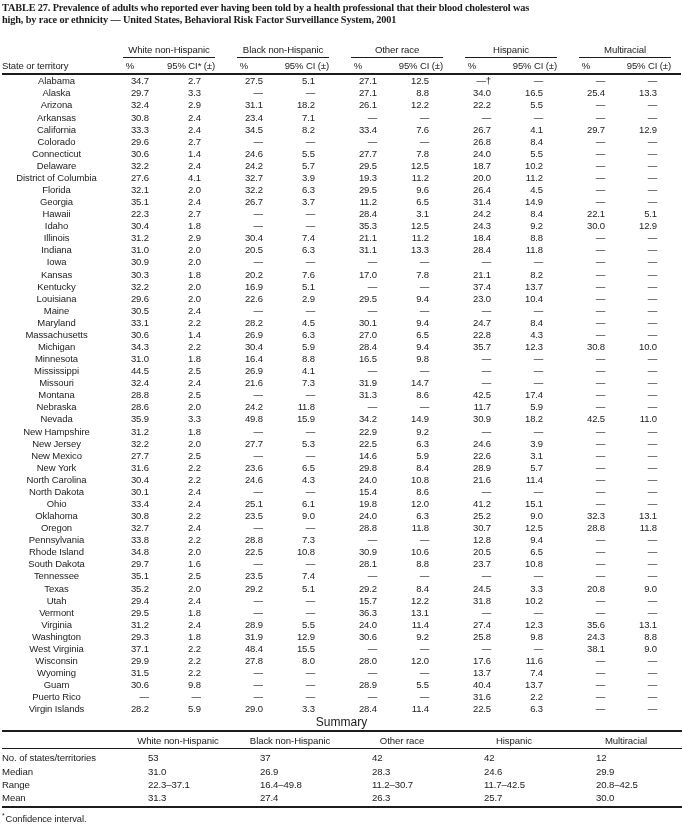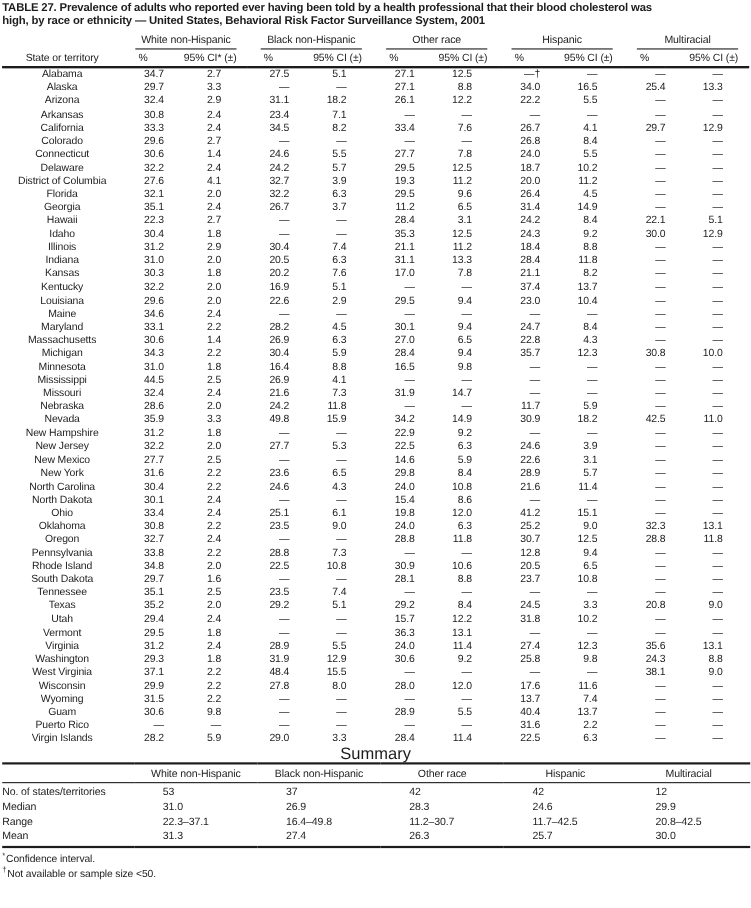--- a/index.html
+++ b/index.html
@@ -1,34 +1,34 @@
 <!DOCTYPE html>
 <html><head>
 <meta charset="utf-8">
 <style>
   html,body{margin:0;padding:0;background:#fff;}
   body{width:683px;height:825px;font-family:"Liberation Sans",sans-serif;color:#1c1c1c;-webkit-font-smoothing:antialiased;}
   .page{padding:2px 2px 0 2px;}
-  .title{font-weight:bold;font-size:10.3px;line-height:11.6px;letter-spacing:-0.15px;margin-bottom:6px;}
+  .title{font-weight:bold;font-size:10.3px;line-height:11.6px;letter-spacing:-0.15px;margin-bottom:19px;font-family:Liberation Serif, serif;}
   table{border-collapse:collapse;table-layout:fixed;}
   table.main{width:679px;}
   .main th,.main td{padding:0;margin:0;font-weight:normal;font-size:9.5px;line-height:12.08px;white-space:nowrap;letter-spacing:-0.1px;}
   .main col.c-state{width:109px;}
   .main col.c-pct{width:38px;}
   .main col.c-ci{width:76px;}
   .group-row th{height:13px;vertical-align:bottom;}
   .group-row .g{border-bottom:1px solid #1c1c1c;text-align:center;margin:0 10px 0 12px;padding-bottom:1px;font-size:9.6px;}
   .sub-row th{border-bottom:2.6px solid #1c1c1c;height:14px;vertical-align:bottom;padding-bottom:1px;}
-  .sub-row th.state{text-align:center;}
+  .sub-row th.state{text-align:left;}
   .sub-row th.pct{text-align:center;}
   .sub-row th.ci{text-align:right;padding-right:10px;}
   .main td.state{text-align:center;overflow:hidden;}
   .main td.pct{text-align:right;}
   .main td.ci{text-align:right;padding-right:24px;}
-  .summary-title{text-align:center;font-size:15px;line-height:13px;margin-top:1px;}
+  .summary-title{text-align:center;font-size:12px;line-height:13px;margin-top:1px;}
   table.summary{width:680px;margin-top:1px;border-top:2.6px solid #1c1c1c;border-bottom:2.6px solid #1c1c1c;}
   .summary col.s-label{width:120px;}
   .summary col.s-val{width:112px;}
   .summary th,.summary td{padding:0;font-weight:normal;font-size:9.6px;white-space:nowrap;letter-spacing:-0.1px;}
   .summary thead th{height:16px;vertical-align:middle;text-align:center;border-bottom:1.6px solid #1c1c1c;}
   .summary thead th.s-label{text-align:left;}
   .summary tbody td{line-height:13.2px;}
   .summary tbody td.label{text-align:left;margin-left:29px;}
   .summary tbody td.val{text-align:left;padding-left:26px;}
   .summary tbody tr:first-child td{padding-top:2px;}
@@ -283,20 +283,33 @@
     <td class="pct">20.5</td>
     <td class="ci">6.3</td>
     <td class="pct">31.1</td>
     <td class="ci">13.3</td>
     <td class="pct">28.4</td>
     <td class="ci">11.8</td>
     <td class="pct">—</td>
     <td class="ci">—</td>
   </tr>
         <tr>
+    <td class="state">Iowa</td>
+    <td class="pct">30.9</td>
+    <td class="ci">2.0</td>
+    <td class="pct">—</td>
+    <td class="ci">—</td>
+    <td class="pct">—</td>
+    <td class="ci">—</td>
+    <td class="pct">—</td>
+    <td class="ci">—</td>
+    <td class="pct">—</td>
+    <td class="ci">—</td>
+  </tr>
+        <tr>
     <td class="state">Kansas</td>
     <td class="pct">30.3</td>
     <td class="ci">1.8</td>
     <td class="pct">20.2</td>
     <td class="ci">7.6</td>
     <td class="pct">17.0</td>
     <td class="ci">7.8</td>
     <td class="pct">21.1</td>
     <td class="ci">8.2</td>
     <td class="pct">—</td>
@@ -323,21 +336,21 @@
     <td class="ci">2.9</td>
     <td class="pct">29.5</td>
     <td class="ci">9.4</td>
     <td class="pct">23.0</td>
     <td class="ci">10.4</td>
     <td class="pct">—</td>
     <td class="ci">—</td>
   </tr>
         <tr>
     <td class="state">Maine</td>
-    <td class="pct">34.6</td>
+    <td class="pct">30.5</td>
     <td class="ci">2.4</td>
     <td class="pct">—</td>
     <td class="ci">—</td>
     <td class="pct">—</td>
     <td class="ci">—</td>
     <td class="pct">—</td>
     <td class="ci">—</td>
     <td class="pct">—</td>
     <td class="ci">—</td>
   </tr>
@@ -409,20 +422,33 @@
         <tr>
     <td class="state">Missouri</td>
     <td class="pct">32.4</td>
     <td class="ci">2.4</td>
     <td class="pct">21.6</td>
     <td class="ci">7.3</td>
     <td class="pct">31.9</td>
     <td class="ci">14.7</td>
     <td class="pct">—</td>
     <td class="ci">—</td>
+    <td class="pct">—</td>
+    <td class="ci">—</td>
+  </tr>
+        <tr>
+    <td class="state">Montana</td>
+    <td class="pct">28.8</td>
+    <td class="ci">2.5</td>
+    <td class="pct">—</td>
+    <td class="ci">—</td>
+    <td class="pct">31.3</td>
+    <td class="ci">8.6</td>
+    <td class="pct">42.5</td>
+    <td class="ci">17.4</td>
     <td class="pct">—</td>
     <td class="ci">—</td>
   </tr>
         <tr>
     <td class="state">Nebraska</td>
     <td class="pct">28.6</td>
     <td class="ci">2.0</td>
     <td class="pct">24.2</td>
     <td class="ci">11.8</td>
     <td class="pct">—</td>

